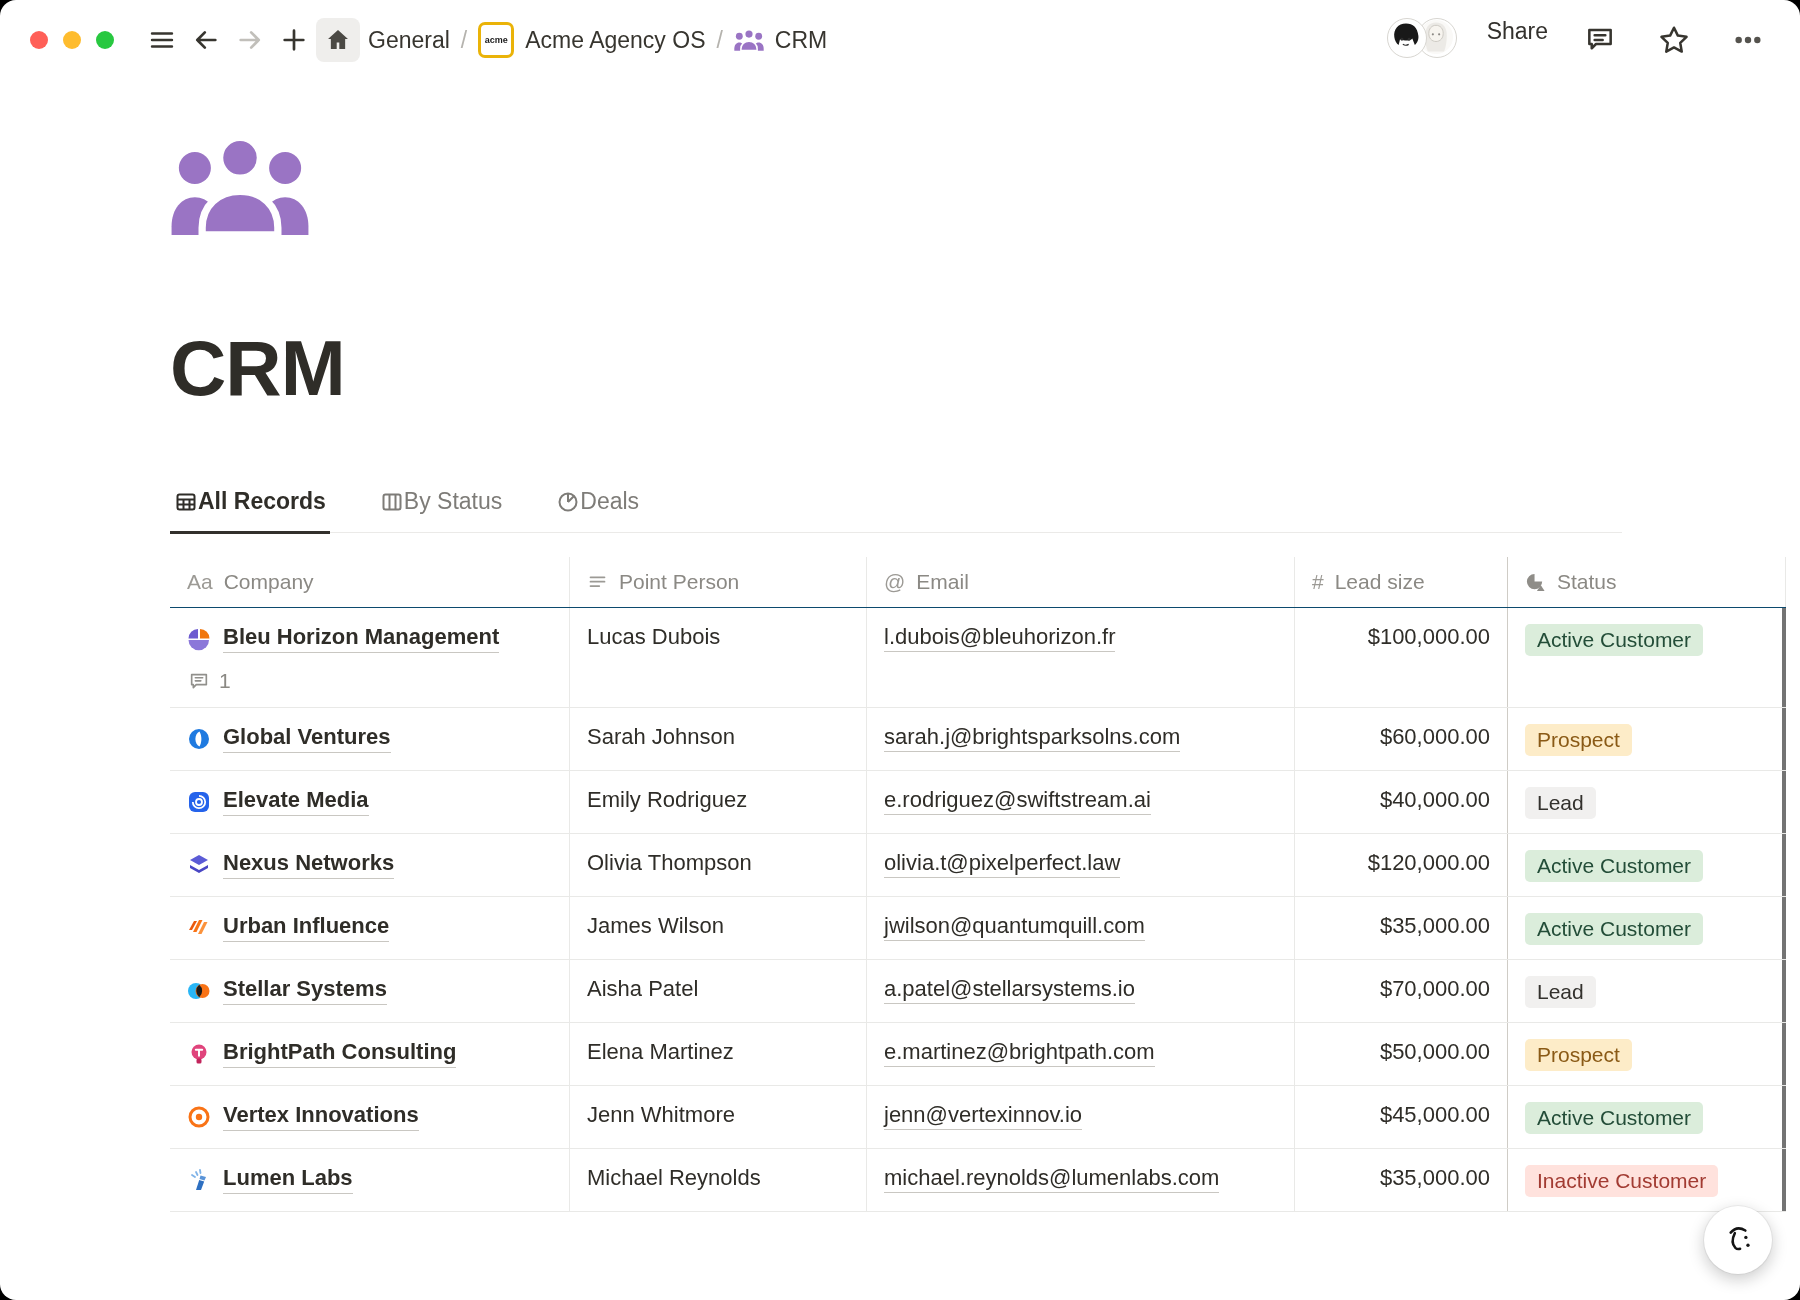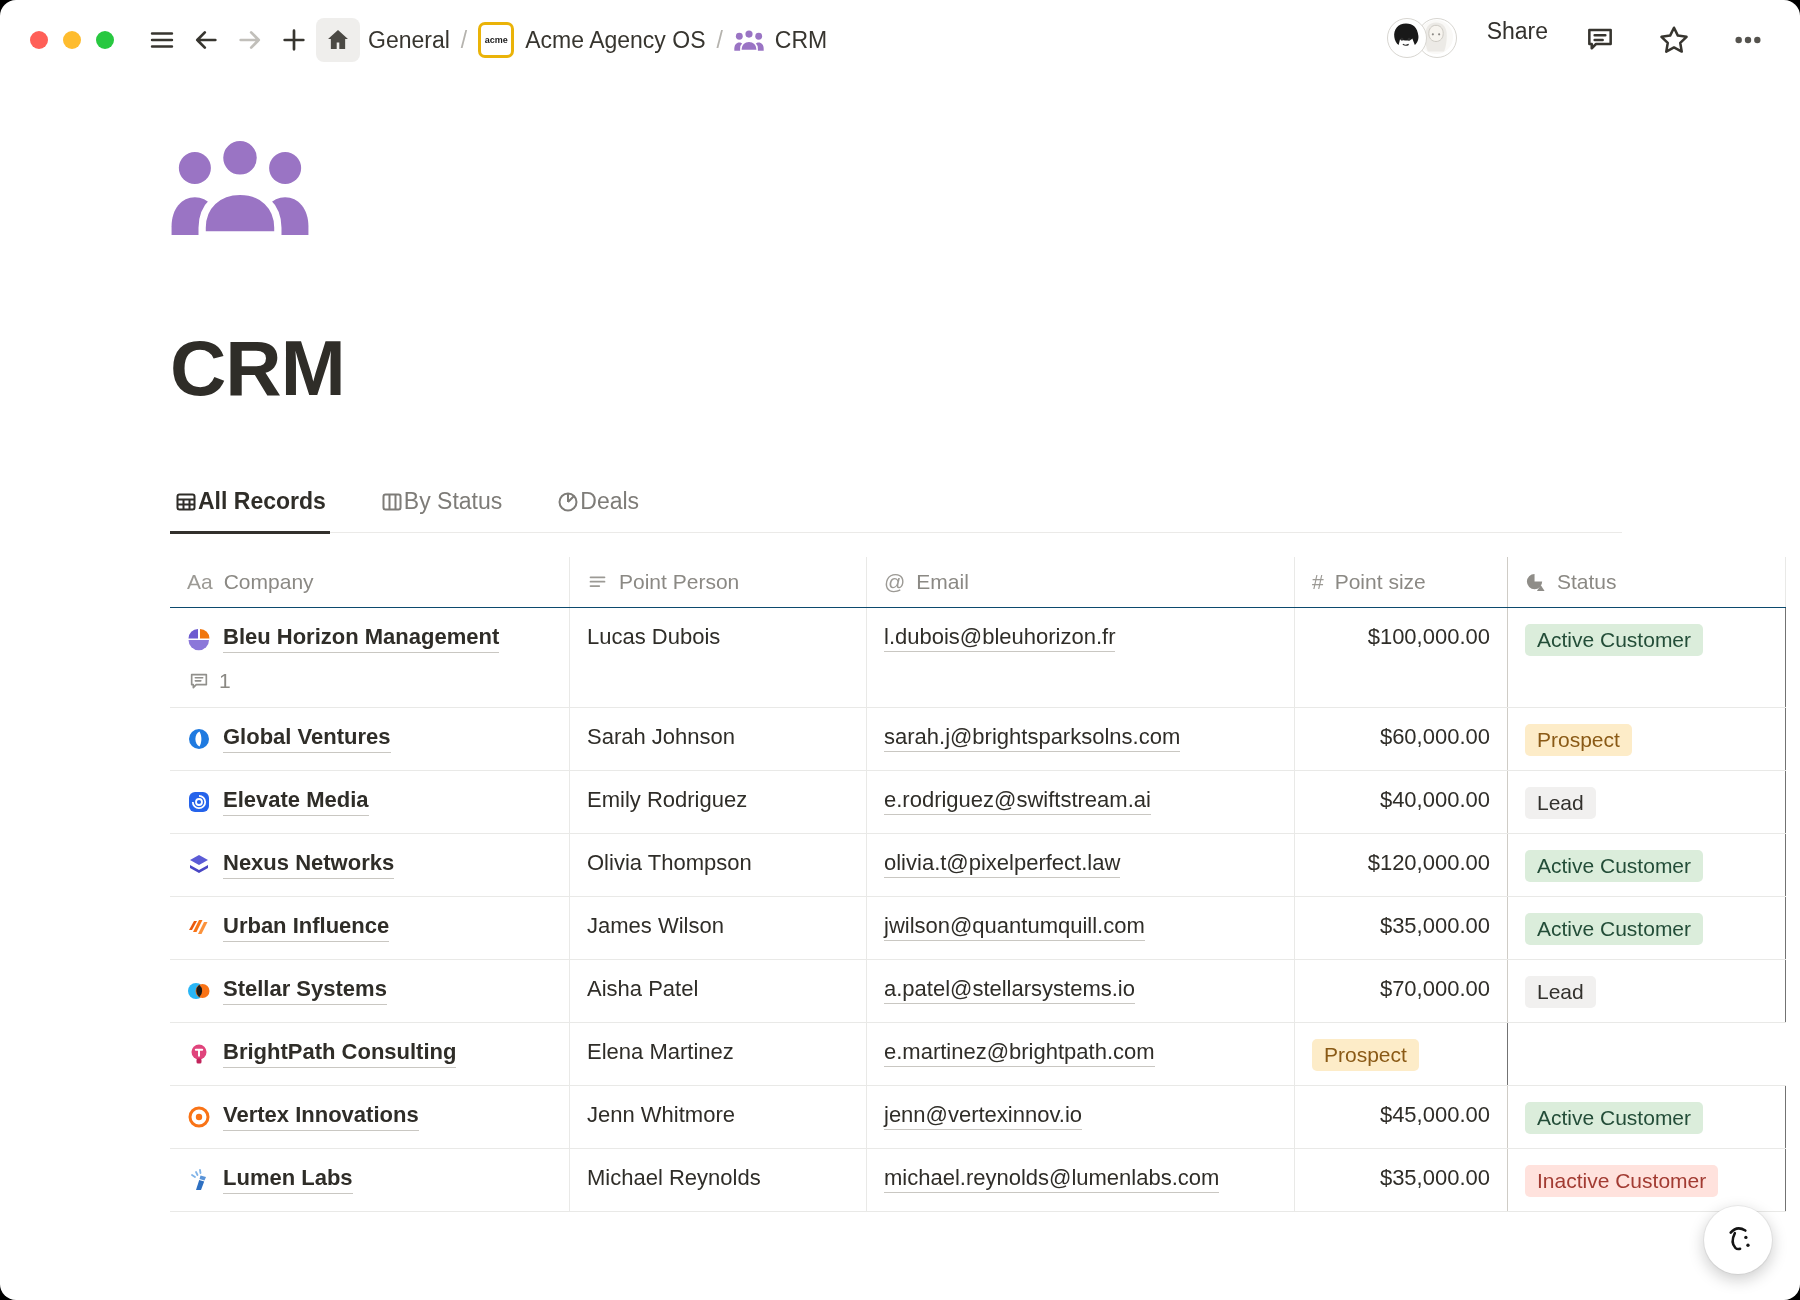--- a/index.html
+++ b/index.html
@@ -35,21 +35,21 @@
   
   .tbl{margin-top:24px;width:1616px;}
   .thead,.trow{display:grid;grid-template-columns:400px 297px 428px 213px 278px;}
   .thead{height:50px;border-bottom:1px solid #0c4a6e;color:#8b8984;font-size:21px;}
   .hcell{display:flex;align-items:center;gap:11px;padding-left:17px;border-right:1px solid #e9e9e7;}
   .hcell:last-child{border-right:1px solid #e9e9e7;}
   .hcell.deal,.cell.c-deal{border-right-color:#cfccc6;}
   .hicon{color:#9c9a95;font-size:21px;display:flex;align-items:center;}
   .trow{border-bottom:1px solid #e9e9e7;}
   .cell{padding:16px 17px 14px 17px;border-right:1px solid #e9e9e7;font-size:22px;color:#2f2d28;}
-  .cell:last-child{border-right:1px solid #737373;}
+  .cell:last-child{border-right:4px solid #737373;}
   .company-line{display:flex;align-items:center;gap:12px;}
   .co-icon{width:24px;height:24px;flex:none;display:flex;}
   .co-name{font-weight:bold;font-weight:600;border-bottom:1.5px solid #c9c7c2;padding-bottom:2px;cursor:pointer;}
   .comment-line{margin-top:16px;display:flex;align-items:center;gap:9px;color:#8b8984;font-size:21px;padding-left:1px;}
   .email-link{border-bottom:1.5px solid #c9c7c2;padding-bottom:2px;cursor:pointer;}
   .c-deal{text-align:right;}
   .badge{display:inline-block;padding:4px 12px;border-radius:5px;font-size:21px;white-space:nowrap;}
   .badge-green{background:var(--badge-green-bg,#dbeddb);color:var(--badge-green-text,#234d38);}
   .badge-yellow{background:var(--badge-yellow-bg,#fdecc8);color:var(--badge-yellow-text,#8a5a16);}
   .badge-gray{background:var(--badge-gray-bg,#f1f0ef);color:var(--badge-gray-text,#33312d);}
@@ -214,21 +214,21 @@
               </svg>
           </span>
           <span>Point Person</span>
         </div>
         <div class="hcell">
           <span class="hicon">@</span>
           <span>Email</span>
         </div>
         <div class="hcell deal">
           <span class="hicon">#</span>
-          <span>Point size</span>
+          <span>Lead size</span>
         </div>
         <div class="hcell">
           <span class="hicon">
             <svg width="21" height="21" viewBox="0 0 22 22">
                 <path d="M10 2a8 8 0 1 0 8 8h-8z" fill="#8f8d88"></path>
                 <path d="M12.5 20h8l-4-6.5z" fill="#8f8d88"></path>
               </svg>
           </span>
           <span>Status</span>
         </div>
@@ -369,20 +369,21 @@
                     <rect x="9.5" y="16.5" width="5" height="5" rx="1.5" fill="#c2255c"></rect>
                     <path d="M8.8 7.8h6.4M12 7.8v6" stroke="#fff" stroke-width="2" stroke-linecap="round"></path>
                   </svg>
                 </span>
         <span class="co-name">BrightPath Consulting</span>
       </div>
 
     </div>
     <div class="cell c-person"><span>Elena Martinez</span></div>
     <div class="cell c-email"><span class="email-link">e.martinez@brightpath.com</span></div>
+    <div class="cell c-deal"><span>$50,000.00</span></div>
     <div class="cell c-status"><span class="badge badge-yellow">Prospect</span></div>
   </div>
 
   <div class="trow">
     <div class="cell c-company">
       <div class="company-line">
         <span class="co-icon">
                   <svg width="24" height="24" viewBox="0 0 24 24">
                     <circle cx="12" cy="12" r="9" fill="none" stroke="#f97316" stroke-width="3"></circle>
                     <circle cx="12" cy="12" r="3.2" fill="#f97316"></circle>

